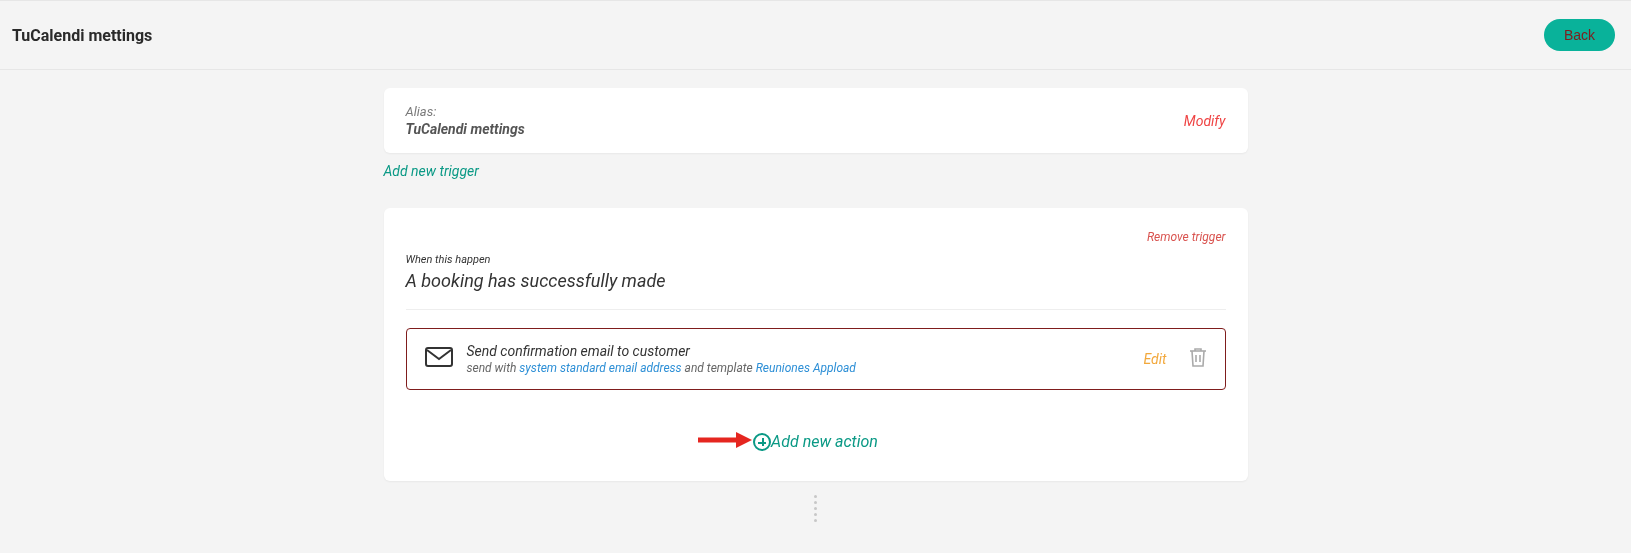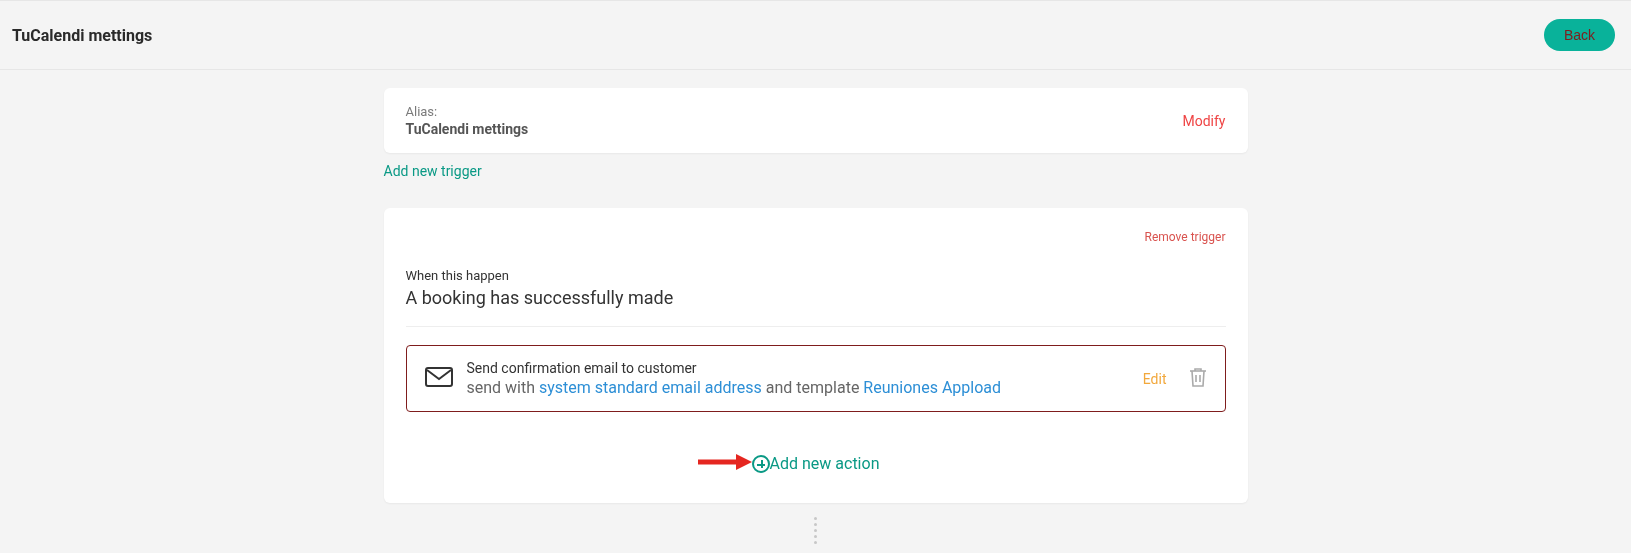--- a/index.html
+++ b/index.html
@@ -30,20 +30,21 @@
       color: #7f1d1d;
       border: none;
       border-radius: 18px;
       padding: 8px 20px;
       font-size: 14px;
       cursor: pointer;
     }
     .page {
       width: 864px;
       margin: 18px auto 0;
+      font-style: italic;
     }
     .card {
       background: #fff;
       border-radius: 6px;
       box-shadow: 0 1px 2px rgba(0,0,0,0.05);
     }
     .alias-card {
       display: flex;
       justify-content: space-between;
       align-items: center;
@@ -78,23 +79,23 @@
     }
     .remove-trigger-row {
       text-align: right;
     }
     .remove-trigger-link {
       color: #d9534f;
       font-size: 12px;
       cursor: pointer;
     }
     .when-label {
-      font-size: 13px;
-      color: #333;
-      margin-top: 23px;
+      font-size: 11px;
+      color: #333;
+      margin-top: 8px;
     }
     .when-desc {
       font-size: 18px;
       color: #333;
       margin-top: 4px;
       padding-bottom: 18px;
       border-bottom: 1px solid #eee;
     }
     .action-item {
       display: flex;
@@ -109,21 +110,21 @@
       margin-right: 14px;
       color: #333;
     }
     .action-body { flex: 1 1 auto; }
     .action-title {
       font-size: 14px;
       color: #333;
       margin-bottom: 2px;
     }
     .action-sub {
-      font-size: 16px;
+      font-size: 12px;
       color: #666;
     }
     .action-sub .link {
       color: #2d8fd6;
       cursor: pointer;
     }
     .action-controls {
       display: flex;
       align-items: center;
       gap: 22px;

